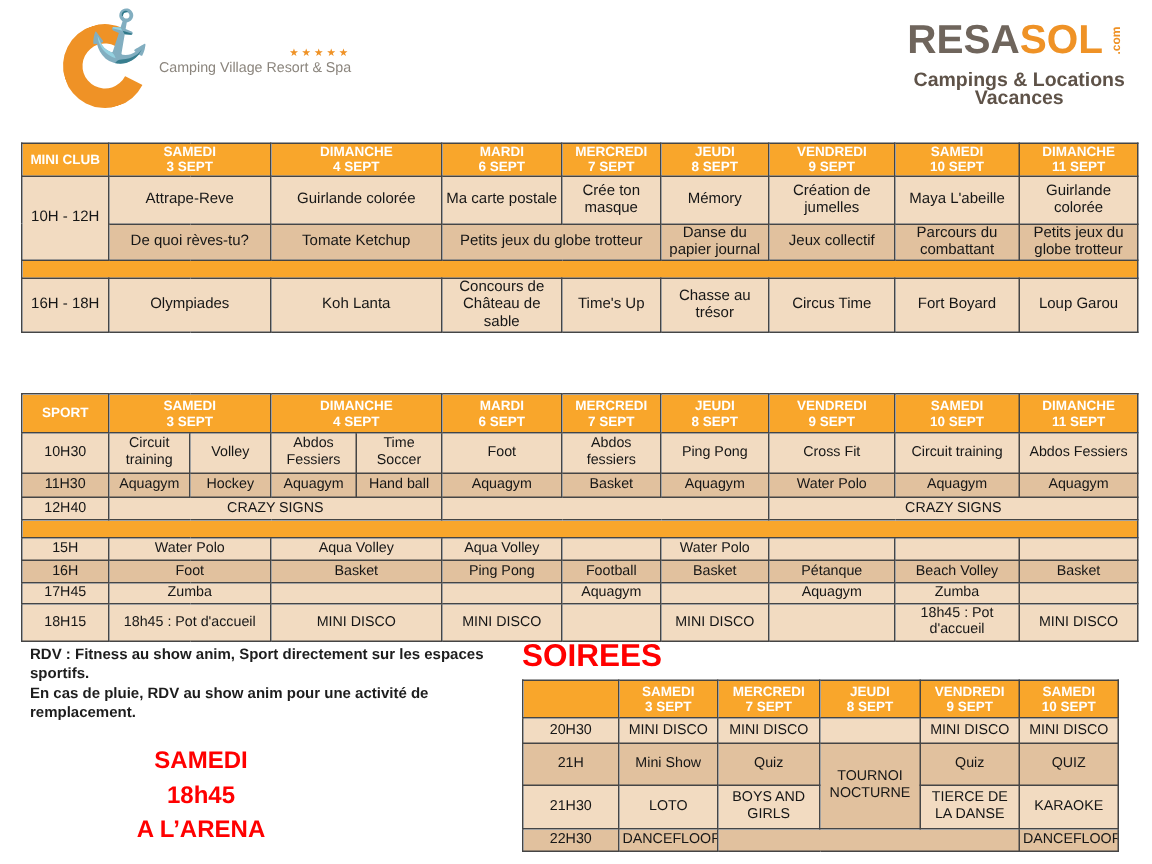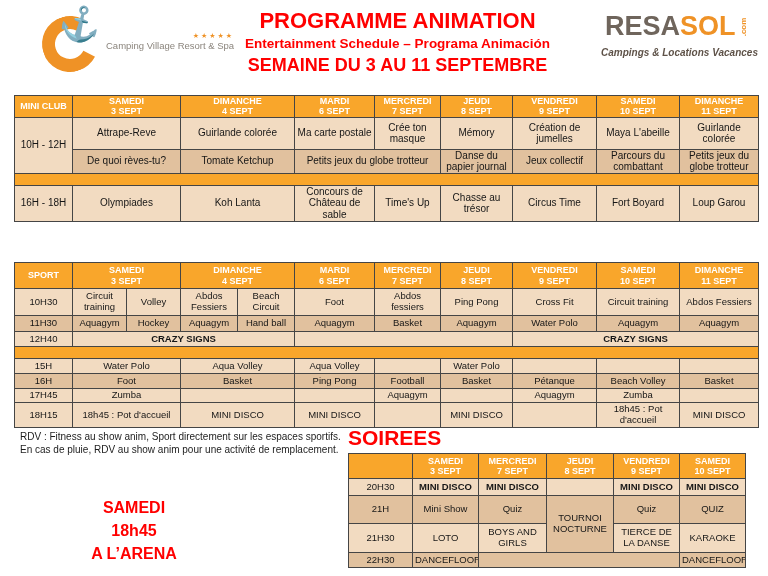--- a/index.html
+++ b/index.html
@@ -21,42 +21,42 @@
   .t-main{font-size:22px;line-height:26px;}
   .t-sub{font-size:13.5px;line-height:20px;}
   .t-week{font-size:18px;line-height:23px;}
 
   .hdr-right{position:absolute;left:597px;top:12px;width:165px;text-align:center;}
   .resasol{font-weight:bold;font-size:27px;line-height:28px;white-space:nowrap;}
   .resa{color:#6f655c;}
   .sol{color:#EF9226;}
   .com{display:inline-block;font-size:8px;font-weight:bold;color:#EF9226;
        transform:rotate(-90deg) translateX(6px);transform-origin:center;}
-  .tagline{font-size:10px;font-weight:bold;color:#5e5248;line-height:12px;font-style:italic;}
+  .tagline{font-size:13px;font-weight:bold;color:#5e5248;line-height:12px;}
 
   
   table.sched{border-collapse:collapse;table-layout:fixed;position:absolute;}
   table.sched td{border:1px solid #454545;text-align:center;vertical-align:middle;
                  font-size:9.5px;color:#161616;padding:0 2px;line-height:1.15;overflow:hidden;}
   table.mini td{font-size:10px;}
   tr.hrow td{background:#F9A62B;color:#ffffff;font-weight:bold;font-size:9px;}
   td.daycell{white-space:pre-line;}
   tr.light td{background:#F2DBC1;}
   tr.dark td{background:#E1C19E;}
   td.cell-dark{background:#E1C19E !important;}
   tr.sep td{background:#F9A62B;padding:0;}
   td.timec{font-size:10px;}
-  .b{font-weight:bold;}
+  .b{font-weight:normal;}
 
   #mini-table{left:14px;top:95px;width:744px;}
   #sport-table{left:14px;top:262px;width:744px;}
   #soirees-table{left:348px;top:453px;width:397px;}
 
   
-  .notes{position:absolute;left:20px;top:430px;width:334px;font-size:10px;font-weight:normal;
+  .notes{position:absolute;left:20px;top:430px;width:334px;font-size:10px;font-weight:bold;
          color:#1d1d1d;line-height:13px;}
   .pot-title{position:absolute;left:0;top:462px;width:268px;text-align:center;
              color:#ff0000;font-weight:bold;font-size:17px;}
   .pot-block{position:absolute;left:0;top:496px;width:268px;text-align:center;
              color:#ff0000;font-weight:bold;font-size:16px;line-height:23px;}
   .soirees-title{position:absolute;left:348px;top:426px;width:397px;
                  color:#ff0000;font-weight:bold;font-size:21px;}
 </style>
 </head>
 <body>
@@ -67,25 +67,20 @@
     <div class="arc-wrap">
       <div class="arc"></div>
       <div class="anchor">⚓</div>
     </div>
     <div class="hdr-left-text">
       <div class="stars">★★★★★</div>
       <div class="camping-sub">Camping Village Resort &amp; Spa</div>
     </div>
   </div>
 
-  <div class="titles">
-    <div class="t-main">PROGRAMME ANIMATION</div>
-    <div class="t-sub">Entertainment Schedule – Programa  Animación</div>
-    <div class="t-week">SEMAINE DU 3 AU 11 SEPTEMBRE</div>
-  </div>
 
   <div class="hdr-right">
     <div class="resasol"><span class="resa">RESA</span><span class="sol">SOL</span><span class="com">.com</span></div>
     <div class="tagline">Campings &amp; Locations Vacances</div>
   </div>
 
   <table class="sched mini" id="mini-table">
     <colgroup>
       <col style="width:58px">
         <col style="width:54px">
@@ -188,21 +183,21 @@
       <td class="daycell">SAMEDI
 10 SEPT</td>
       <td class="daycell">DIMANCHE
 11 SEPT</td>
     </tr>
     <tr class="light" style="height:27px">
       <td class="timec">10H30</td>
       <td>Circuit training</td>
       <td>Volley</td>
       <td>Abdos Fessiers</td>
-      <td>Beach Circuit</td>
+      <td>Time Soccer</td>
       <td>Foot</td>
       <td>Abdos fessiers</td>
       <td>Ping Pong</td>
       <td>Cross Fit</td>
       <td>Circuit training</td>
       <td>Abdos Fessiers</td>
     </tr>
     <tr class="dark" style="height:16px">
       <td class="timec">11H30</td>
       <td>Aquagym</td>

